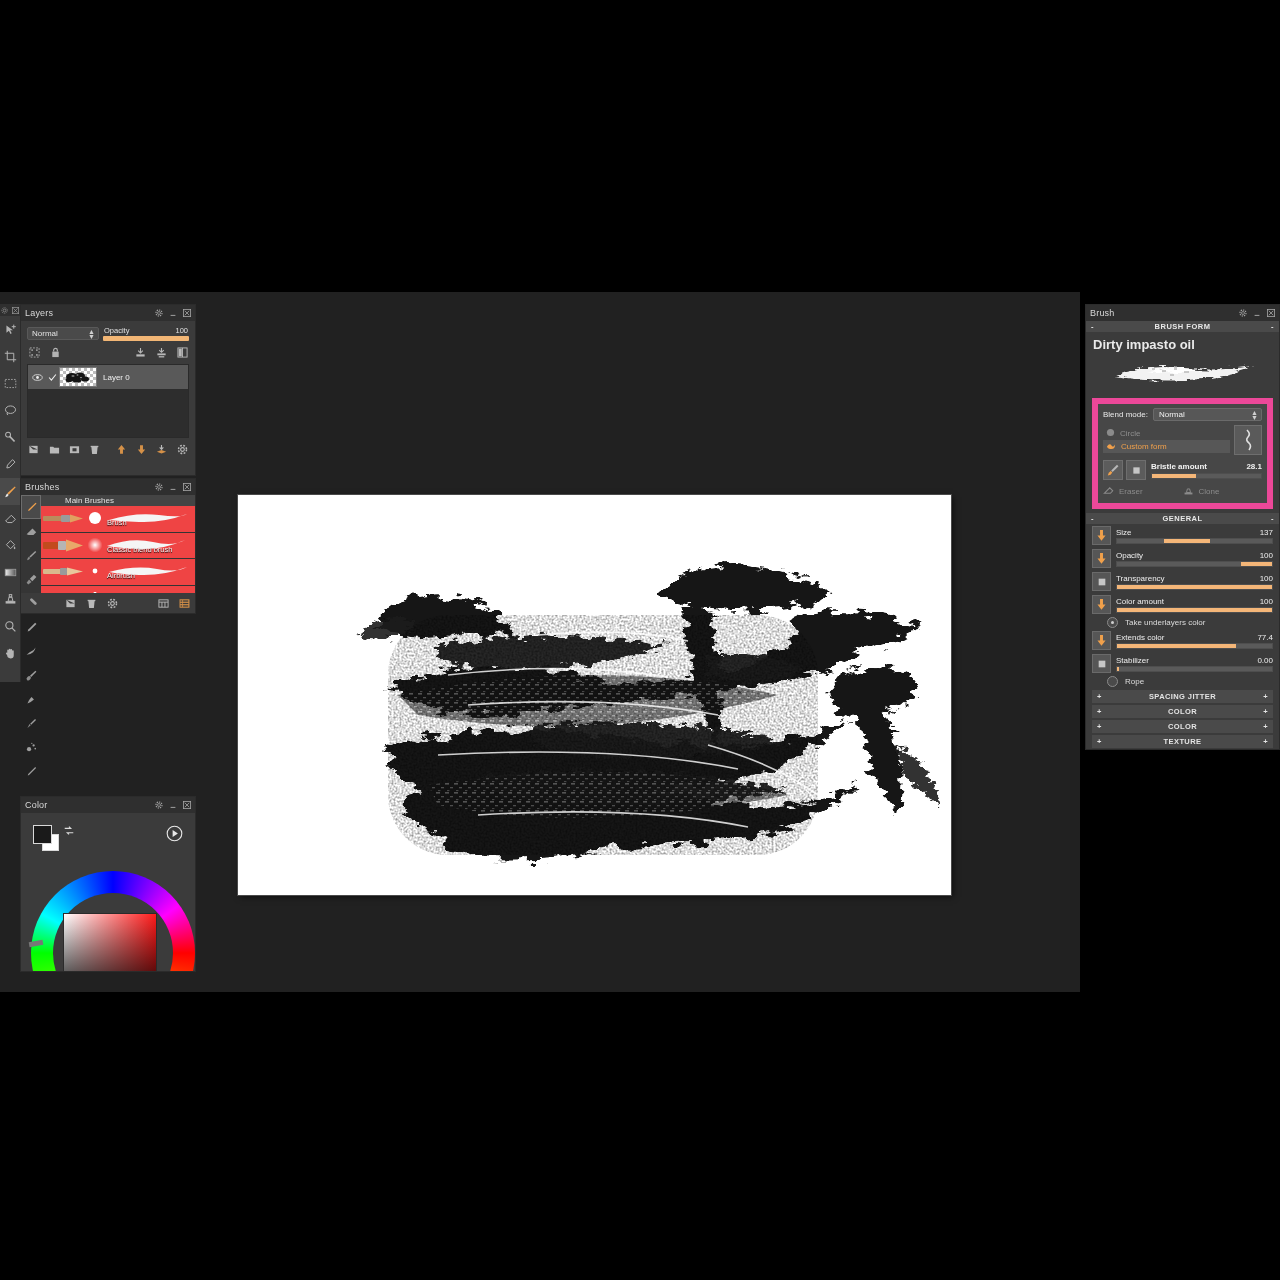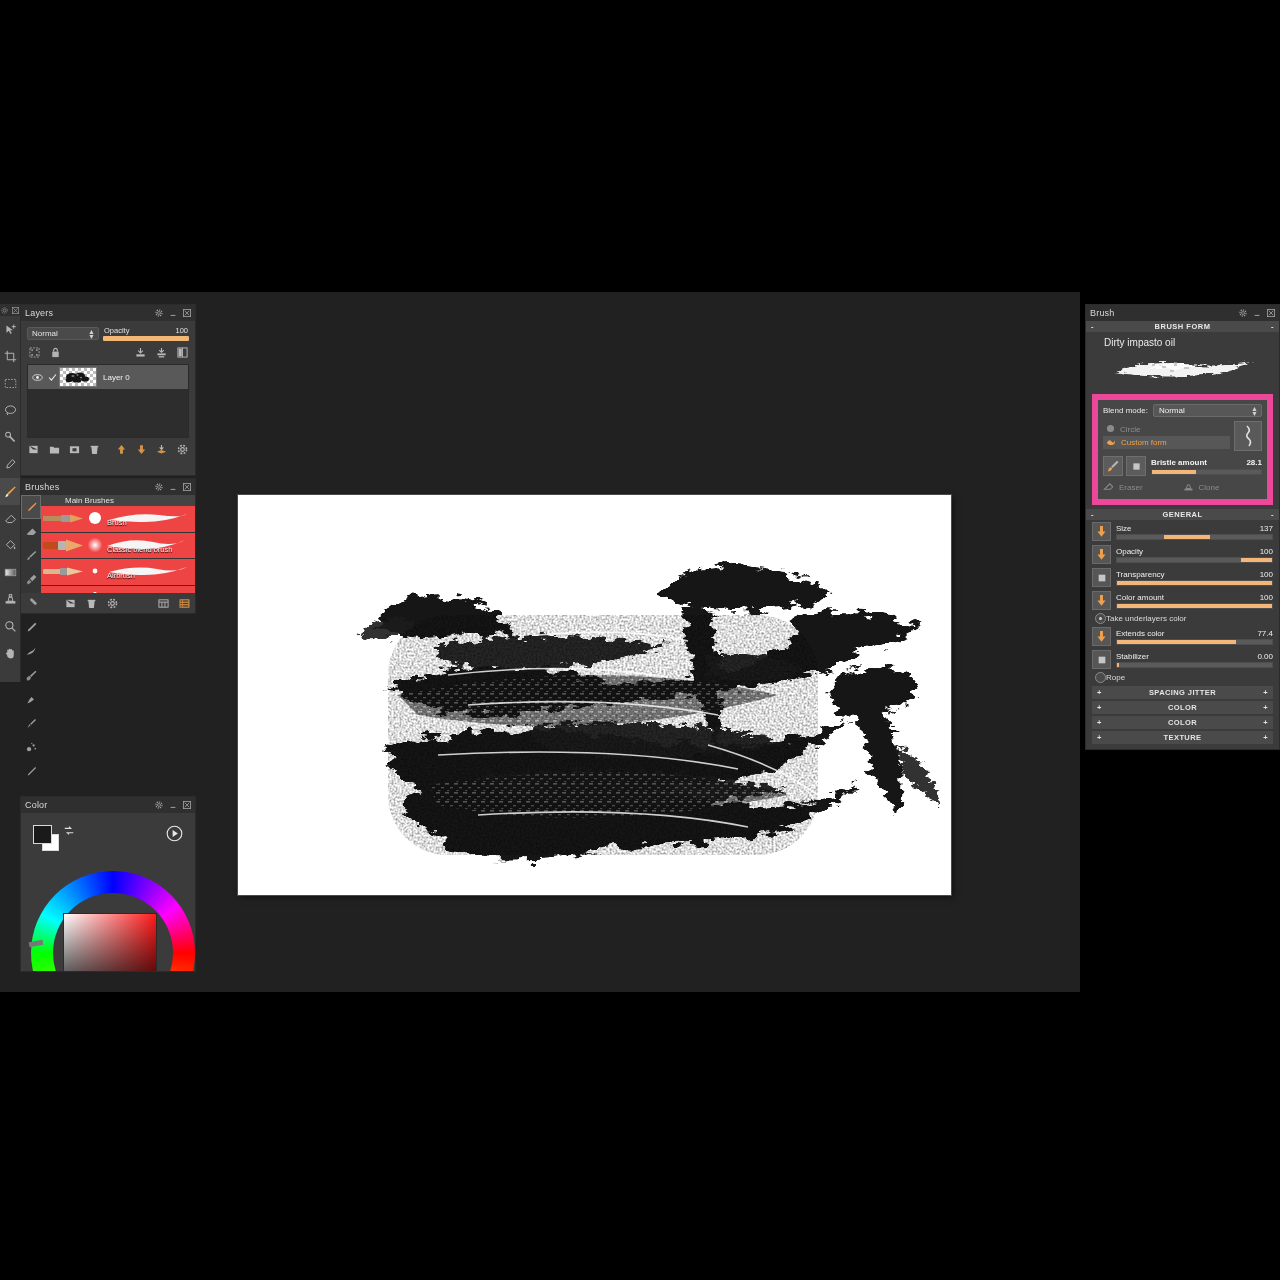--- a/index.html
+++ b/index.html
@@ -61,21 +61,21 @@
   .wheelhole{position:absolute;left:22px;top:22px;width:120px;height:120px;border-radius:50%;background:#3b3b3b;}
   .wmark{position:absolute;left:-2px;top:70px;width:14px;height:5px;background:#777;transform:rotate(-10deg);}
   .sqr{position:absolute;left:42px;top:100px;width:92px;height:92px;background:
       linear-gradient(to top,#000,rgba(0,0,0,0)),
       linear-gradient(to right,#fff,#ff1a1a);border:1px solid #2b2b2b;}
   
   #bset{left:1085px;top:12px;width:195px;height:446px;background:#3b3b3b;}
   .sechdr{height:11px;background:#4a4a4a;display:flex;align-items:center;justify-content:space-between;
     padding:0 5px;font-size:7.5px;font-weight:bold;color:#e8e8e8;letter-spacing:.5px;}
   .sechdr .mid{flex:1;text-align:center;}
-  .bsname{font-size:10px;color:#eaeaea;padding:5px 0 0 18px;}
+  .bsname{font-size:13px;color:#eaeaea;padding:5px 0 0 7px;font-weight:bold;}
   .bspreview{height:42px;position:relative;}
   .bsgroup{margin:4px 6px 0 6px;background:#474747;border:6px solid #ec4899;padding:4px 5px 5px 5px;}
   .blendrow{display:flex;align-items:center;font-size:8px;color:#e9e9e9;}
   .blendbox{flex:1;margin-left:5px;height:13px;background:#575757;border:1px solid #6a6a6a;border-radius:2px;
     display:flex;align-items:center;padding-left:5px;font-size:8px;color:#f0f0f0;position:relative;box-sizing:border-box;}
   .formrow{display:flex;align-items:center;margin-top:4px;}
   .forms{flex:1;}
   .fopt{height:13px;display:flex;align-items:center;font-size:8px;color:#8e8e8e;padding-left:3px;}
   .fopt.act{background:#575757;color:#f0a04b;}
   .fpre{width:26px;height:28px;background:#5a5a5a;border:1px solid #6e6e6e;margin-left:4px;display:flex;align-items:center;justify-content:center;}
@@ -86,21 +86,21 @@
   .brictl{flex:1;margin-left:5px;}
   .lblrow{display:flex;justify-content:space-between;font-size:8px;color:#f2f2f2;font-weight:bold;}
   .ercl{display:flex;margin-top:5px;font-size:8px;color:#8b8b8b;align-items:center;}
   .ercl .it{display:flex;align-items:center;gap:5px;width:50%;}
   .prow{display:flex;align-items:center;padding:2px 6px;}
   .pico{width:17px;height:17px;background:#565656;border:1px solid #6a6a6a;display:flex;align-items:center;justify-content:center;flex:0 0 17px;}
   .pbody{flex:1;margin-left:5px;}
   .plbl{display:flex;justify-content:space-between;font-size:8px;color:#eee;}
   .pslider{height:6px;background:#5a5a5a;border:1px solid #4e4e4e;box-sizing:border-box;position:relative;}
   .pseg{position:absolute;top:0;bottom:0;background:#f4b678;}
-  .radiorow{display:flex;align-items:center;padding:1px 6px 1px 9px;font-size:8px;color:#dcdcdc;}
+  .radiorow{display:flex;align-items:center;padding:1px 6px 1px 21px;gap:7px;font-size:8px;color:#dcdcdc;}
   .radio{width:9px;height:9px;border-radius:50%;border:1px solid #8a8a8a;background:#4a4a4a;display:flex;align-items:center;justify-content:center;}
   .radio i{width:3px;height:3px;border-radius:50%;background:#cfcfcf;display:block;}
   .collapsed{height:13px;margin:2px 6px 0 6px;background:#4a4a4a;display:flex;align-items:center;justify-content:space-between;
      padding:0 5px;font-size:7.5px;font-weight:bold;color:#e4e4e4;letter-spacing:.4px;}
   .collapsed .mid{flex:1;text-align:center;}
   
   #canvaswrap{position:absolute;left:238px;top:203px;width:713px;height:400px;background:#fff;box-shadow:0 0 0 1px #4a4a4a, 2px 2px 6px rgba(0,0,0,.6);}
   #strokes{position:absolute;inset:0;}
 </style>
 </head>

